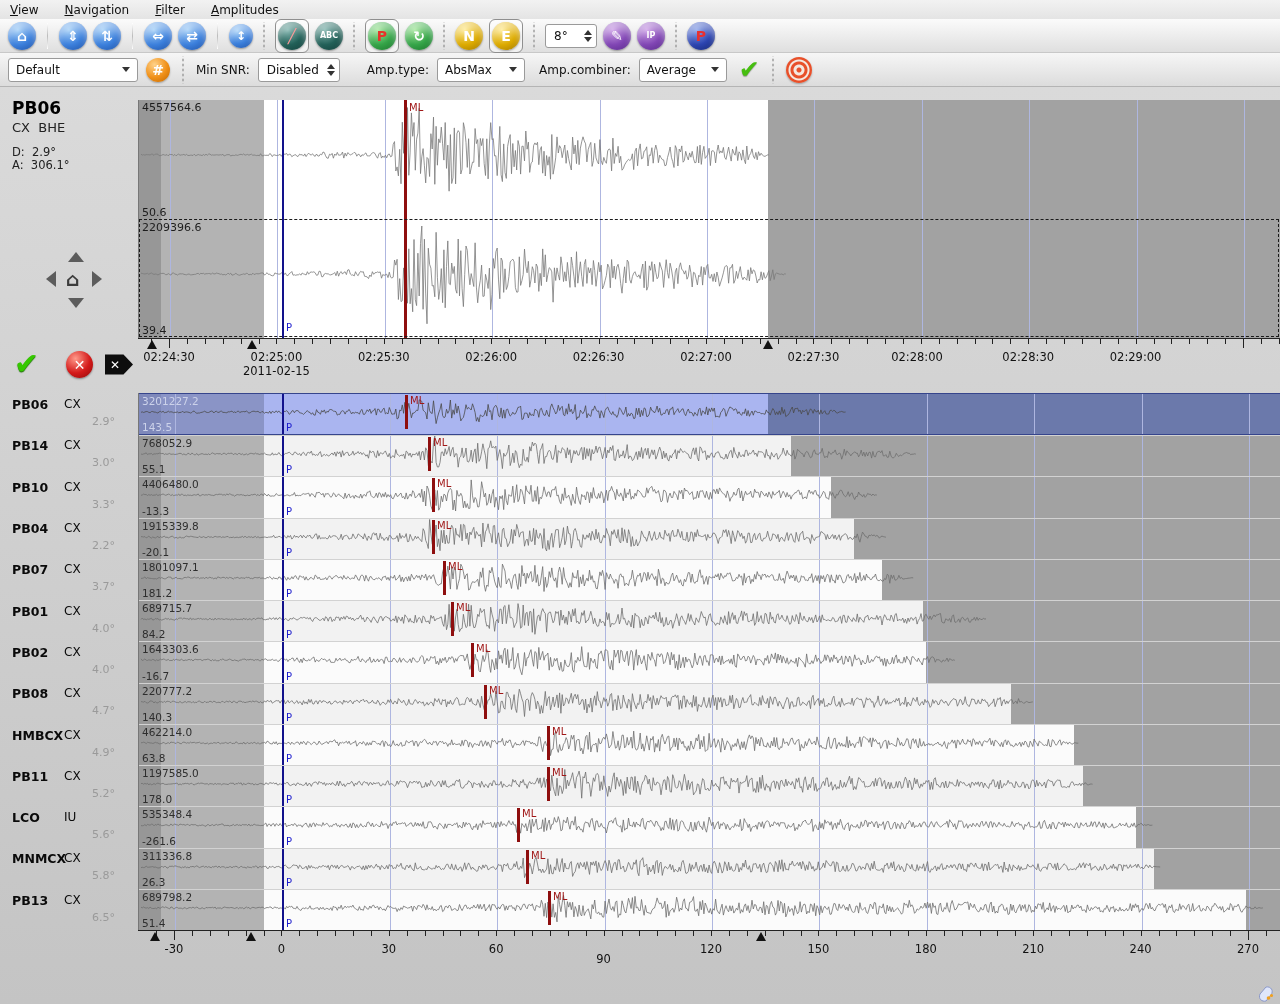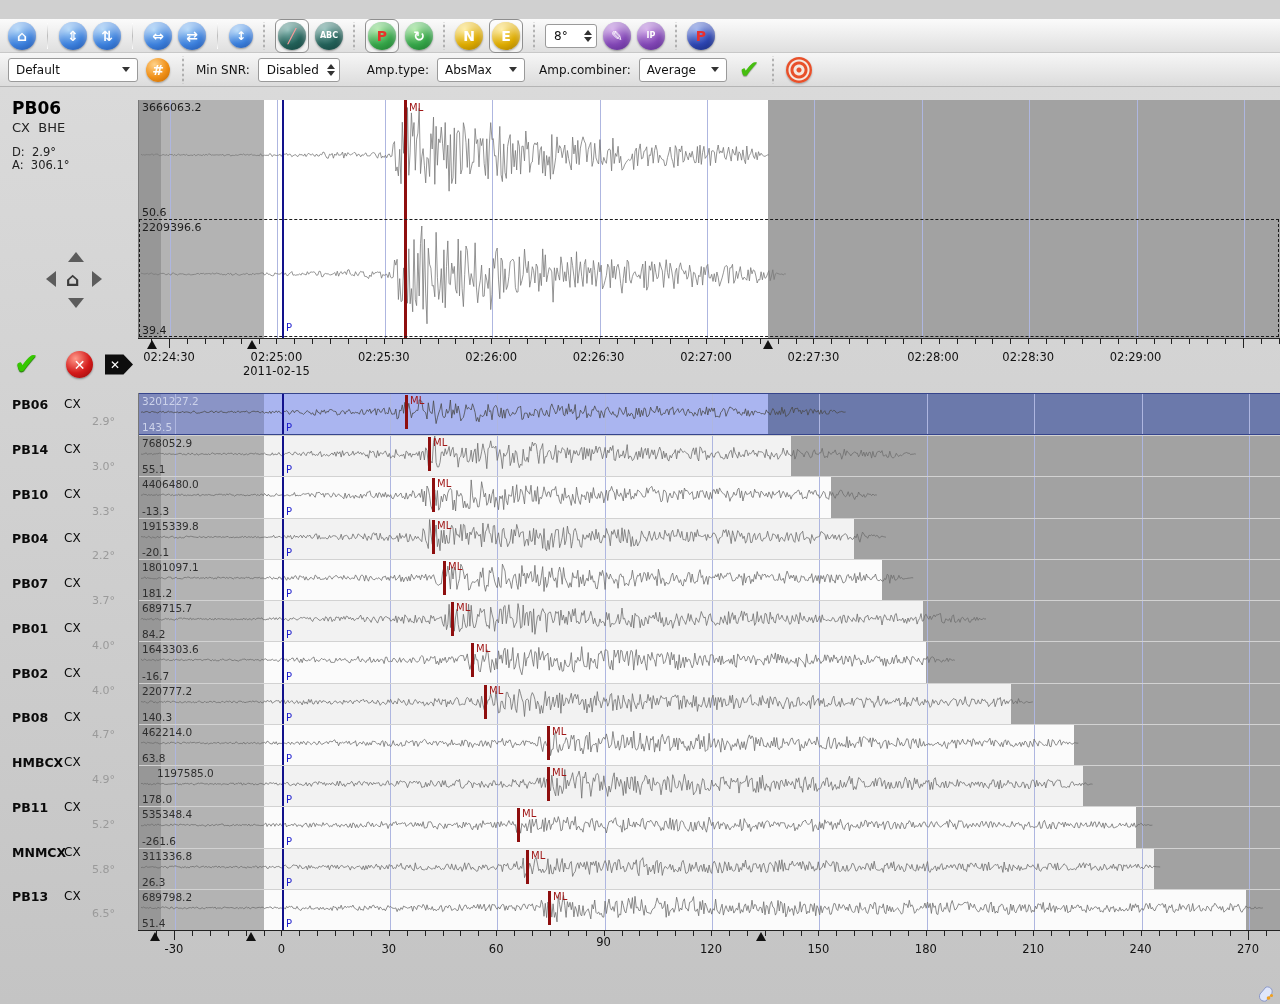--- a/index.html
+++ b/index.html
@@ -101,20 +101,26 @@
   .st-code { position:absolute; left:12px; top:4px; font-size:12.5px; font-weight:bold; color:#0a0a0a; }
   .st-net { position:absolute; left:64px; top:4px; font-size:12px; color:#0a0a0a; }
   .st-dist { position:absolute; left:92px; top:22px; font-size:11px; color:#9a9a9a; }
 
   #corner-icon { position:absolute; right:6px; bottom:2px; }
 </style>
 </head>
 <body>
 <div id="app">
 
+  <div id="menubar">
+      <span class="menu-item"><u>V</u>iew</span>
+      <span class="menu-item"><u>N</u>avigation</span>
+      <span class="menu-item"><u>F</u>ilter</span>
+      <span class="menu-item"><u>A</u>mplitudes</span>
+    </div>
 
   <div id="toolbar1">
       <span class="icon-btn sphere-blue">⌂</span>
       <div class="tsep"></div>
       <span class="icon-btn sphere-blue">⇕</span>
       <span class="icon-btn sphere-blue">⇅</span>
       <div class="tsep"></div>
       <span class="icon-btn sphere-blue">⇔</span>
       <span class="icon-btn sphere-blue">⇄</span>
       <div class="tsep"></div>
@@ -218,21 +224,21 @@
         <div class="gridline" style="left: 1105px;"></div>
         <svg width="1142" height="238">
           <polyline points="2.0,54.2 3.3,55.1 4.6,54.7 5.9,55.2 7.2,54.6 8.5,54.7 9.8,54.7 11.1,55.0 12.4,54.2 13.7,54.3 15.0,55.4 16.3,54.1 17.6,54.1 18.9,54.2 20.2,55.7 21.5,55.6 22.8,55.2 24.1,54.5 25.4,55.0 26.7,55.2 28.0,54.6 29.3,55.9 30.6,54.2 31.9,54.6 33.2,54.5 34.5,55.6 35.8,54.5 37.1,55.8 38.4,54.7 39.7,54.1 41.0,55.3 42.3,54.9 43.6,54.8 44.9,54.4 46.2,55.3 47.5,54.4 48.8,55.4 50.1,55.5 51.4,55.2 52.7,55.2 54.0,55.5 55.3,54.2 56.6,55.7 57.9,55.2 59.2,54.5 60.5,55.0 61.8,55.1 63.1,55.6 64.4,54.5 65.7,55.4 67.0,54.2 68.3,55.3 69.6,54.1 70.9,54.0 72.2,55.2 73.5,54.9 74.8,55.1 76.1,55.0 77.4,54.8 78.7,54.9 80.0,55.1 81.3,54.7 82.6,55.0 83.9,54.3 85.2,56.0 86.5,55.4 87.8,54.7 89.1,54.7 90.4,54.5 91.7,56.1 93.0,55.3 94.3,55.4 95.6,55.5 96.9,54.8 98.2,55.4 99.5,55.0 100.8,54.5 102.1,54.3 103.4,54.8 104.7,53.9 106.0,55.2 107.3,54.8 108.6,54.4 109.9,55.2 111.2,54.6 112.5,54.2 113.8,55.3 115.1,55.0 116.4,55.3 117.7,55.6 119.0,55.2 120.3,55.8 121.6,53.7 122.9,55.8 124.2,55.8 125.5,55.2 126.8,55.4 128.1,55.2 129.4,55.6 130.7,53.6 132.0,54.3 133.3,56.6 134.6,54.8 135.9,55.0 137.2,55.5 138.5,55.4 139.8,55.1 141.1,54.3 142.4,56.3 143.7,53.9 145.0,54.2 146.3,54.2 147.6,53.5 148.9,55.4 150.2,54.1 151.5,54.4 152.8,56.7 154.1,55.7 155.4,55.0 156.7,54.7 158.0,56.4 159.3,56.2 160.6,54.1 161.9,54.9 163.2,54.6 164.5,56.1 165.8,53.9 167.1,56.6 168.4,54.5 169.7,53.1 171.0,54.7 172.3,54.9 173.6,53.8 174.9,55.7 176.2,56.3 177.5,54.0 178.8,55.9 180.1,56.1 181.4,54.1 182.7,54.8 184.0,52.0 185.3,52.5 186.6,55.8 187.9,58.0 189.2,58.3 190.5,54.2 191.8,55.1 193.1,53.4 194.4,58.2 195.7,54.0 197.0,55.4 198.3,52.4 199.6,55.2 200.9,55.1 202.2,54.7 203.5,52.0 204.8,58.1 206.1,53.1 207.4,56.1 208.7,52.7 210.0,53.6 211.3,55.1 212.6,54.3 213.9,53.6 215.2,52.3 216.5,53.0 217.8,56.2 219.1,54.2 220.4,54.6 221.7,56.9 223.0,54.7 224.3,55.5 225.6,53.8 226.9,52.9 228.2,55.9 229.5,55.9 230.8,56.0 232.1,54.2 233.4,52.8 234.7,52.6 236.0,53.5 237.3,56.3 238.6,58.2 239.9,53.9 241.2,52.6 242.5,58.1 243.8,56.0 245.1,57.5 246.4,55.2 247.7,57.8 249.0,54.5 250.3,54.0 251.6,56.8 252.9,56.1 254.2,44.4 255.5,41.6 256.8,71.0 258.1,66.9 259.4,75.9 260.7,49.3 262.0,83.8 263.3,22.2 264.6,53.3 265.9,26.8 267.2,74.4 268.5,7.6 269.8,75.3 271.1,52.9 272.4,12.9 273.7,36.3 275.0,22.5 276.3,70.2 277.6,39.2 278.9,33.1 280.2,8.2 281.5,73.6 282.8,56.8 284.1,48.6 285.4,65.8 286.7,82.9 288.0,57.5 289.3,58.9 290.6,76.5 291.9,33.7 293.2,49.0 294.5,17.1 295.8,84.3 297.1,26.3 298.4,65.2 299.7,38.9 301.0,42.7 302.3,27.1 303.6,43.8 304.9,60.1 306.2,22.5 307.5,68.4 308.8,45.1 310.1,91.2 311.4,34.6 312.7,83.5 314.0,77.9 315.3,27.9 316.6,83.9 317.9,33.7 319.2,30.6 320.5,32.6 321.8,74.0 323.1,69.2 324.4,22.7 325.7,28.9 327.0,42.6 328.3,67.4 329.6,38.7 330.9,74.0 332.2,68.1 333.5,62.1 334.8,62.3 336.1,28.5 337.4,43.6 338.7,39.6 340.0,66.9 341.3,38.4 342.6,45.6 343.9,38.5 345.2,63.7 346.5,75.5 347.8,38.8 349.1,78.9 350.4,44.0 351.7,22.6 353.0,39.7 354.3,38.6 355.6,56.0 356.9,55.7 358.2,75.6 359.5,54.0 360.8,26.4 362.1,74.7 363.4,81.6 364.7,43.9 366.0,72.5 367.3,78.4 368.6,46.6 369.9,39.3 371.2,34.6 372.5,73.8 373.8,43.5 375.1,66.8 376.4,50.5 377.7,70.0 379.0,40.5 380.3,46.1 381.6,74.1 382.9,46.3 384.2,46.2 385.5,60.9 386.8,31.0 388.1,49.2 389.4,42.1 390.7,72.4 392.0,63.2 393.3,62.0 394.6,45.6 395.9,42.9 397.2,44.9 398.5,42.3 399.8,64.7 401.1,49.9 402.4,46.6 403.7,73.2 405.0,51.2 406.3,76.0 407.6,55.5 408.9,65.2 410.2,56.7 411.5,79.2 412.8,34.5 414.1,74.2 415.4,67.0 416.7,57.8 418.0,36.9 419.3,53.0 420.6,45.7 421.9,48.3 423.2,57.7 424.5,50.8 425.8,45.0 427.1,63.3 428.4,50.5 429.7,58.7 431.0,64.8 432.3,70.0 433.6,37.1 434.9,53.9 436.2,45.0 437.5,63.6 438.8,40.4 440.1,64.7 441.4,48.1 442.7,41.8 444.0,36.8 445.3,41.0 446.6,43.8 447.9,61.9 449.2,49.7 450.5,45.5 451.8,42.4 453.1,66.4 454.4,60.7 455.7,43.3 457.0,57.9 458.3,61.5 459.6,64.0 460.9,39.6 462.2,60.8 463.5,64.6 464.8,57.4 466.1,61.2 467.4,63.3 468.7,50.9 470.0,48.9 471.3,49.8 472.6,70.9 473.9,38.1 475.2,63.5 476.5,53.5 477.8,56.4 479.1,46.3 480.4,62.9 481.7,56.3 483.0,70.2 484.3,68.6 485.6,64.9 486.9,62.7 488.2,60.8 489.5,59.3 490.8,60.5 492.1,59.4 493.4,53.8 494.7,69.6 496.0,51.2 497.3,48.1 498.6,65.8 499.9,50.0 501.2,43.9 502.5,58.9 503.8,58.1 505.1,51.1 506.4,50.3 507.7,46.8 509.0,66.0 510.3,54.9 511.6,55.4 512.9,47.7 514.2,63.2 515.5,50.7 516.8,45.1 518.1,50.4 519.4,62.7 520.7,55.1 522.0,57.7 523.3,59.6 524.6,59.9 525.9,65.8 527.2,65.2 528.5,57.6 529.8,53.0 531.1,47.0 532.4,57.3 533.7,61.6 535.0,67.5 536.3,45.6 537.6,48.8 538.9,66.0 540.2,49.1 541.5,51.9 542.8,45.9 544.1,62.2 545.4,60.4 546.7,51.3 548.0,56.4 549.3,59.9 550.6,52.9 551.9,57.2 553.2,51.3 554.5,58.4 555.8,62.8 557.1,62.4 558.4,46.5 559.7,63.0 561.0,45.1 562.3,64.4 563.6,52.4 564.9,46.3 566.2,58.4 567.5,56.6 568.8,54.5 570.1,48.2 571.4,65.6 572.7,51.0 574.0,50.7 575.3,51.8 576.6,62.9 577.9,51.6 579.2,45.0 580.5,53.3 581.8,50.9 583.1,52.9 584.4,47.4 585.7,57.3 587.0,59.4 588.3,53.2 589.6,47.1 590.9,54.7 592.2,61.1 593.5,49.1 594.8,53.0 596.1,55.2 597.4,46.6 598.7,60.6 600.0,51.8 601.3,53.7 602.6,60.2 603.9,49.9 605.2,59.4 606.5,63.7 607.8,46.0 609.1,59.8 610.4,55.4 611.7,53.4 613.0,48.8 614.3,56.0 615.6,58.5 616.9,52.4 618.2,59.8 619.5,51.7 620.8,55.6 622.1,53.2 623.4,55.1 624.7,56.0 626.0,56.4 627.3,55.6 628.6,54.9 629.9,54.9" fill="none" stroke="#7a7a7a" stroke-width="0.8"></polyline>
           <polyline points="2.0,173.1 3.3,173.5 4.6,173.8 5.9,174.0 7.2,173.7 8.5,173.3 9.8,174.3 11.1,173.5 12.4,173.0 13.7,173.8 15.0,174.4 16.3,174.0 17.6,174.3 18.9,174.9 20.2,174.3 21.5,173.3 22.8,173.5 24.1,173.3 25.4,173.7 26.7,174.7 28.0,174.6 29.3,173.6 30.6,174.4 31.9,175.1 33.2,173.2 34.5,172.8 35.8,174.2 37.1,174.2 38.4,175.1 39.7,174.2 41.0,173.8 42.3,173.9 43.6,173.8 44.9,174.3 46.2,174.6 47.5,174.8 48.8,174.2 50.1,174.0 51.4,174.8 52.7,174.8 54.0,174.6 55.3,174.4 56.6,174.3 57.9,173.6 59.2,173.4 60.5,174.4 61.8,173.3 63.1,173.7 64.4,173.3 65.7,174.2 67.0,173.7 68.3,173.7 69.6,173.5 70.9,173.6 72.2,174.3 73.5,172.9 74.8,173.9 76.1,173.9 77.4,173.1 78.7,173.4 80.0,173.7 81.3,174.3 82.6,174.0 83.9,174.9 85.2,174.4 86.5,174.9 87.8,174.4 89.1,173.1 90.4,174.3 91.7,173.2 93.0,175.2 94.3,174.8 95.6,174.3 96.9,173.3 98.2,174.4 99.5,175.0 100.8,175.2 102.1,174.6 103.4,174.3 104.7,173.9 106.0,174.4 107.3,173.4 108.6,173.6 109.9,174.9 111.2,174.3 112.5,174.8 113.8,173.2 115.1,174.5 116.4,174.0 117.7,173.6 119.0,173.9 120.3,173.7 121.6,173.2 122.9,172.9 124.2,173.0 125.5,175.2 126.8,173.9 128.1,172.7 129.4,174.4 130.7,174.3 132.0,175.3 133.3,175.8 134.6,175.6 135.9,172.9 137.2,173.6 138.5,173.7 139.8,174.2 141.1,174.0 142.4,173.3 143.7,171.5 145.0,174.7 146.3,172.9 147.6,175.3 148.9,175.7 150.2,173.7 151.5,172.9 152.8,171.5 154.1,175.2 155.4,174.8 156.7,175.3 158.0,174.8 159.3,174.9 160.6,173.8 161.9,175.2 163.2,173.0 164.5,173.9 165.8,174.3 167.1,175.0 168.4,171.7 169.7,174.2 171.0,172.4 172.3,172.0 173.6,172.2 174.9,171.8 176.2,172.8 177.5,175.3 178.8,175.0 180.1,171.2 181.4,171.5 182.7,176.7 184.0,176.7 185.3,174.0 186.6,173.4 187.9,173.9 189.2,173.8 190.5,174.7 191.8,174.9 193.1,174.3 194.4,173.8 195.7,172.5 197.0,175.7 198.3,171.2 199.6,176.2 200.9,172.8 202.2,171.6 203.5,174.1 204.8,172.4 206.1,171.8 207.4,174.6 208.7,170.0 210.0,169.7 211.3,174.0 212.6,175.1 213.9,174.8 215.2,176.0 216.5,171.7 217.8,174.5 219.1,175.7 220.4,173.0 221.7,171.3 223.0,172.2 224.3,171.7 225.6,176.3 226.9,176.5 228.2,176.9 229.5,178.6 230.8,175.0 232.1,176.6 233.4,171.7 234.7,174.3 236.0,172.7 237.3,172.6 238.6,171.9 239.9,172.5 241.2,171.9 242.5,178.2 243.8,174.5 245.1,175.4 246.4,174.8 247.7,174.2 249.0,177.6 250.3,172.2 251.6,177.2 252.9,178.0 254.2,177.2 255.5,160.0 256.8,165.1 258.1,159.3 259.4,199.5 260.7,178.6 262.0,201.6 263.3,200.7 264.6,167.9 265.9,185.3 267.2,181.5 268.5,203.2 269.8,148.8 271.1,203.8 272.4,188.6 273.7,211.8 275.0,139.5 276.3,199.8 277.6,205.6 278.9,153.2 280.2,196.0 281.5,143.6 282.8,126.0 284.1,209.3 285.4,139.2 286.7,193.1 288.0,223.8 289.3,148.2 290.6,164.3 291.9,168.2 293.2,186.0 294.5,185.5 295.8,196.8 297.1,132.3 298.4,177.3 299.7,199.4 301.0,188.6 302.3,168.6 303.6,202.7 304.9,149.8 306.2,207.8 307.5,166.7 308.8,140.9 310.1,183.6 311.4,184.7 312.7,163.0 314.0,173.6 315.3,166.4 316.6,189.4 317.9,193.2 319.2,139.0 320.5,195.9 321.8,150.7 323.1,188.6 324.4,206.6 325.7,174.7 327.0,146.0 328.3,150.3 329.6,172.0 330.9,184.8 332.2,173.6 333.5,180.1 334.8,186.5 336.1,142.8 337.4,187.1 338.7,202.8 340.0,188.0 341.3,180.2 342.6,165.1 343.9,196.4 345.2,196.1 346.5,174.3 347.8,180.2 349.1,188.5 350.4,168.1 351.7,209.6 353.0,194.5 354.3,158.5 355.6,168.3 356.9,151.8 358.2,148.0 359.5,179.9 360.8,198.8 362.1,158.0 363.4,160.8 364.7,192.4 366.0,168.8 367.3,189.5 368.6,186.1 369.9,176.5 371.2,162.0 372.5,160.4 373.8,159.1 375.1,161.8 376.4,187.6 377.7,192.2 379.0,191.9 380.3,156.8 381.6,185.4 382.9,180.7 384.2,174.5 385.5,149.1 386.8,166.3 388.1,172.8 389.4,161.3 390.7,187.2 392.0,179.7 393.3,166.7 394.6,170.6 395.9,183.0 397.2,164.0 398.5,166.9 399.8,191.4 401.1,173.3 402.4,185.6 403.7,148.9 405.0,177.0 406.3,154.8 407.6,181.8 408.9,174.3 410.2,167.7 411.5,168.8 412.8,171.9 414.1,202.2 415.4,167.8 416.7,180.5 418.0,167.9 419.3,174.6 420.6,180.1 421.9,156.8 423.2,165.8 424.5,181.6 425.8,171.8 427.1,181.1 428.4,162.4 429.7,175.2 431.0,187.4 432.3,157.0 433.6,165.5 434.9,176.2 436.2,187.2 437.5,151.7 438.8,183.2 440.1,172.0 441.4,161.8 442.7,176.4 444.0,186.5 445.3,164.4 446.6,159.4 447.9,183.4 449.2,167.5 450.5,172.9 451.8,168.2 453.1,184.7 454.4,160.5 455.7,170.3 457.0,186.3 458.3,175.1 459.6,162.4 460.9,171.9 462.2,165.2 463.5,188.9 464.8,185.5 466.1,180.5 467.4,175.3 468.7,164.1 470.0,167.2 471.3,187.8 472.6,159.5 473.9,177.8 475.2,166.1 476.5,179.2 477.8,167.0 479.1,164.3 480.4,171.1 481.7,183.7 483.0,193.2 484.3,178.5 485.6,166.8 486.9,183.0 488.2,160.1 489.5,162.1 490.8,179.8 492.1,183.2 493.4,176.6 494.7,173.2 496.0,171.7 497.3,175.5 498.6,177.1 499.9,174.8 501.2,178.6 502.5,169.9 503.8,164.0 505.1,187.8 506.4,161.2 507.7,190.2 509.0,186.7 510.3,165.8 511.6,170.3 512.9,161.7 514.2,181.6 515.5,164.1 516.8,172.4 518.1,178.8 519.4,176.8 520.7,162.4 522.0,167.0 523.3,170.9 524.6,187.4 525.9,172.2 527.2,159.7 528.5,172.5 529.8,178.3 531.1,163.2 532.4,168.9 533.7,177.1 535.0,188.7 536.3,171.9 537.6,168.2 538.9,183.7 540.2,167.1 541.5,162.8 542.8,169.5 544.1,170.5 545.4,174.1 546.7,170.7 548.0,179.2 549.3,176.3 550.6,165.2 551.9,172.8 553.2,187.0 554.5,172.3 555.8,173.1 557.1,178.8 558.4,184.9 559.7,175.3 561.0,176.7 562.3,166.5 563.6,185.1 564.9,167.3 566.2,174.8 567.5,166.3 568.8,164.4 570.1,177.7 571.4,178.1 572.7,174.3 574.0,181.4 575.3,173.7 576.6,181.9 577.9,172.0 579.2,177.2 580.5,186.2 581.8,182.0 583.1,177.9 584.4,172.8 585.7,167.1 587.0,165.5 588.3,166.3 589.6,183.2 590.9,167.8 592.2,167.8 593.5,164.3 594.8,183.3 596.1,180.0 597.4,171.3 598.7,178.5 600.0,172.3 601.3,166.6 602.6,176.4 603.9,179.7 605.2,177.1 606.5,178.6 607.8,180.2 609.1,169.8 610.4,180.9 611.7,167.6 613.0,173.8 614.3,169.9 615.6,170.8 616.9,176.0 618.2,183.0 619.5,179.5 620.8,180.0 622.1,171.8 623.4,179.8 624.7,172.6 626.0,178.3 627.3,177.4 628.6,173.7 629.9,170.6 631.2,180.7 632.5,176.0 633.8,169.8 635.1,179.5 636.4,173.9 637.7,173.0 639.0,173.6 640.3,174.1 641.6,174.3 642.9,173.9 644.2,174.9 645.5,173.9 646.8,174.0" fill="none" stroke="#7a7a7a" stroke-width="0.8"></polyline>
         </svg>
         <div class="p-line" style="left: 143px; top: 0px; bottom: 0px;"></div>
         <div class="ml-line" style="left: 265px; top: 0px; bottom: 0px;"></div>
         <div class="pick-label" style="left: 270px; top: 2px; color: rgb(160, 24, 24);">ML</div>
         <div class="pick-label" style="left: 147px; top: 222px; color: rgb(26, 26, 204);">P</div>
         <div id="dash-box"></div>
-        <div class="val-label" style="top: 1px;">3666063.2</div>
+        <div class="val-label" style="top: 1px;">4557564.6</div>
         <div class="val-label" style="top: 106px;">50.6</div>
         <div class="val-label" style="top: 121px;">2209396.6</div>
         <div class="val-label" style="top: 224px;">39.4</div>
       </div>
 
     <div class="axis" id="top-axis" style="top:251px; height:44px;">
         <div class="axis-line"></div>
         <div class="tick" style="left: 13.1px; height: 5px;"></div>
         <div class="tick" style="left: 31px; height: 9px;"></div>
         <div class="tick" style="left: 48.9px; height: 5px;"></div>
@@ -298,21 +304,21 @@
         <div class="tick" style="left: 1122.9px; height: 5px;"></div>
         <div class="tick" style="left: 1140.8px; height: 5px;"></div>
         <div class="axis-label" style="left: 31px; top: 12px;">02:24:30</div>
         <div class="axis-label" style="left: 138.4px; top: 12px;">02:25:00</div>
         <div class="axis-label" style="left: 138.4px; top: 26px;">2011-02-15</div>
         <div class="axis-label" style="left: 245.8px; top: 12px;">02:25:30</div>
         <div class="axis-label" style="left: 353.2px; top: 12px;">02:26:00</div>
         <div class="axis-label" style="left: 460.6px; top: 12px;">02:26:30</div>
         <div class="axis-label" style="left: 568px; top: 12px;">02:27:00</div>
         <div class="axis-label" style="left: 675.4px; top: 12px;">02:27:30</div>
-        <div class="axis-label" style="left: 795px; top: 12px;">02:28:00</div>
+        <div class="axis-label" style="left: 779px; top: 12px;">02:28:00</div>
         <div class="axis-label" style="left: 890.2px; top: 12px;">02:28:30</div>
         <div class="axis-label" style="left: 997.6px; top: 12px;">02:29:00</div>
         <div class="tri-up" style="left: 14px; top: 2px;"></div>
         <div class="tri-up" style="left: 114px; top: 2px;"></div>
         <div class="tri-up" style="left: 630px; top: 2px;"></div>
       </div>
 
     <div id="station-col">
         <div class="st-row">
           <div class="st-code">PB06</div>
@@ -358,20 +364,25 @@
           <div class="st-code">HMBCX</div>
           <div class="st-net">CX</div>
           <div class="st-dist">4.9°</div>
         </div>
         <div class="st-row">
           <div class="st-code">PB11</div>
           <div class="st-net">CX</div>
           <div class="st-dist">5.2°</div>
         </div>
         <div class="st-row">
+          <div class="st-code">LCO</div>
+          <div class="st-net">IU</div>
+          <div class="st-dist">5.6°</div>
+        </div>
+        <div class="st-row">
           <div class="st-code">MNMCX</div>
           <div class="st-net">CX</div>
           <div class="st-dist">5.8°</div>
         </div>
         <div class="st-row">
           <div class="st-code">PB13</div>
           <div class="st-net">CX</div>
           <div class="st-dist">6.5°</div>
         </div>
       </div>
@@ -616,21 +627,21 @@
           <div class="gridline" style="left: 895.2px;"></div>
           <div class="gridline" style="left: 1002.6px;"></div>
           <div class="gridline" style="left: 1110px;"></div>
           <svg width="1142" height="42">
             <polyline points="2.0,17.5 3.3,17.4 4.6,18.2 5.9,17.4 7.2,18.1 8.5,17.3 9.8,19.0 11.1,17.6 12.4,18.9 13.7,18.4 15.0,17.5 16.3,18.5 17.6,17.5 18.9,17.1 20.2,17.6 21.5,18.1 22.8,17.6 24.1,17.3 25.4,18.2 26.7,18.4 28.0,18.4 29.3,18.1 30.6,18.1 31.9,18.0 33.2,17.9 34.5,17.6 35.8,17.7 37.1,17.2 38.4,17.3 39.7,19.0 41.0,17.8 42.3,18.8 43.6,17.7 44.9,17.9 46.2,17.3 47.5,17.6 48.8,17.4 50.1,18.3 51.4,17.6 52.7,17.2 54.0,18.5 55.3,18.8 56.6,18.1 57.9,17.8 59.2,17.0 60.5,17.7 61.8,17.1 63.1,17.2 64.4,17.5 65.7,18.0 67.0,17.9 68.3,17.7 69.6,18.7 70.9,17.6 72.2,17.8 73.5,17.9 74.8,18.5 76.1,17.3 77.4,18.4 78.7,17.7 80.0,18.0 81.3,17.8 82.6,18.8 83.9,17.9 85.2,17.8 86.5,18.1 87.8,18.2 89.1,18.6 90.4,17.6 91.7,17.1 93.0,17.4 94.3,17.0 95.6,18.9 96.9,17.5 98.2,17.9 99.5,16.9 100.8,17.6 102.1,16.8 103.4,19.2 104.7,17.3 106.0,18.5 107.3,18.3 108.6,17.4 109.9,17.2 111.2,17.8 112.5,17.9 113.8,17.6 115.1,19.1 116.4,17.8 117.7,18.6 119.0,18.6 120.3,17.7 121.6,17.4 122.9,17.7 124.2,18.2 125.5,18.8 126.8,16.8 128.1,17.6 129.4,18.4 130.7,16.6 132.0,17.0 133.3,17.4 134.6,16.8 135.9,18.0 137.2,16.9 138.5,19.0 139.8,18.6 141.1,17.5 142.4,18.8 143.7,16.8 145.0,17.0 146.3,17.8 147.6,16.5 148.9,16.6 150.2,18.9 151.5,19.6 152.8,18.9 154.1,18.2 155.4,17.9 156.7,19.8 158.0,17.2 159.3,17.0 160.6,18.6 161.9,18.1 163.2,19.2 164.5,19.3 165.8,18.6 167.1,16.5 168.4,20.0 169.7,17.6 171.0,17.6 172.3,20.4 173.6,17.5 174.9,16.6 176.2,16.0 177.5,16.4 178.8,18.5 180.1,15.4 181.4,16.9 182.7,16.5 184.0,18.4 185.3,16.5 186.6,19.6 187.9,17.3 189.2,18.6 190.5,17.1 191.8,18.9 193.1,16.7 194.4,17.4 195.7,19.0 197.0,19.4 198.3,15.3 199.6,19.9 200.9,15.0 202.2,17.5 203.5,19.8 204.8,17.8 206.1,20.6 207.4,18.8 208.7,17.1 210.0,17.9 211.3,17.3 212.6,15.3 213.9,17.1 215.2,20.2 216.5,17.0 217.8,18.6 219.1,16.0 220.4,15.3 221.7,17.8 223.0,19.3 224.3,16.3 225.6,15.6 226.9,17.2 228.2,16.4 229.5,19.5 230.8,16.7 232.1,16.8 233.4,19.0 234.7,16.5 236.0,18.0 237.3,17.1 238.6,17.1 239.9,16.6 241.2,19.7 242.5,19.8 243.8,17.5 245.1,18.7 246.4,19.1 247.7,15.6 249.0,14.7 250.3,18.9 251.6,17.9 252.9,17.7 254.2,18.9 255.5,20.2 256.8,19.2 258.1,15.0 259.4,18.3 260.7,15.3 262.0,14.8 263.3,16.1 264.6,15.5 265.9,15.8 267.2,17.6 268.5,21.7 269.8,18.2 271.1,15.3 272.4,16.8 273.7,17.0 275.0,15.0 276.3,16.3 277.6,15.3 278.9,17.8 280.2,15.3 281.5,17.0 282.8,21.6 284.1,20.8 285.4,21.0 286.7,16.3 288.0,20.8 289.3,17.3 290.6,19.6 291.9,14.3 293.2,16.1 294.5,19.1 295.8,20.1 297.1,19.5 298.4,16.7 299.7,15.0 301.0,17.7 302.3,21.0 303.6,14.6 304.9,19.1 306.2,14.6 307.5,20.4 308.8,20.6 310.1,21.4 311.4,19.6 312.7,19.9 314.0,17.6 315.3,19.5 316.6,15.1 317.9,14.1 319.2,15.7 320.5,13.3 321.8,21.2 323.1,22.2 324.4,22.0 325.7,19.5 327.0,18.4 328.3,18.0 329.6,14.7 330.9,16.1 332.2,17.0 333.5,21.9 334.8,16.7 336.1,17.4 337.4,18.4 338.7,18.7 340.0,17.2 341.3,21.4 342.6,15.3 343.9,18.5 345.2,21.2 346.5,18.2 347.8,19.3 349.1,21.7 350.4,17.7 351.7,17.0 353.0,20.0 354.3,14.7 355.6,14.9 356.9,19.0 358.2,18.1 359.5,18.9 360.8,18.6 362.1,15.4 363.4,21.5 364.7,17.8 366.0,19.6 367.3,20.5 368.6,20.6 369.9,18.7 371.2,19.5 372.5,20.4 373.8,13.4 375.1,16.2 376.4,14.3 377.7,18.1 379.0,18.6 380.3,21.1 381.6,15.1 382.9,16.9 384.2,13.5 385.5,18.8 386.8,18.0 388.1,22.4 389.4,17.7 390.7,15.5 392.0,17.8 393.3,16.8 394.6,17.7 395.9,17.9 397.2,15.2 398.5,11.9 399.8,17.4 401.1,11.9 402.4,21.6 403.7,18.2 405.0,11.6 406.3,21.4 407.6,13.1 408.9,17.0 410.2,20.0 411.5,24.7 412.8,9.2 414.1,20.6 415.4,25.6 416.7,29.9 418.0,12.2 419.3,29.6 420.6,19.7 421.9,20.6 423.2,27.6 424.5,23.0 425.8,3.5 427.1,22.7 428.4,14.2 429.7,19.9 431.0,15.4 432.3,11.7 433.6,6.7 434.9,15.5 436.2,22.2 437.5,11.4 438.8,9.2 440.1,5.1 441.4,12.2 442.7,32.2 444.0,10.7 445.3,12.0 446.6,6.0 447.9,17.4 449.2,16.0 450.5,18.5 451.8,30.4 453.1,21.1 454.4,11.8 455.7,15.4 457.0,8.7 458.3,7.4 459.6,9.6 460.9,24.7 462.2,15.7 463.5,23.6 464.8,9.8 466.1,19.3 467.4,23.1 468.7,30.4 470.0,20.0 471.3,26.1 472.6,20.3 473.9,11.3 475.2,6.8 476.5,23.2 477.8,11.1 479.1,15.4 480.4,20.4 481.7,13.4 483.0,18.0 484.3,29.5 485.6,15.4 486.9,27.5 488.2,11.1 489.5,20.7 490.8,23.1 492.1,11.0 493.4,11.5 494.7,24.6 496.0,10.4 497.3,26.6 498.6,15.0 499.9,21.2 501.2,28.6 502.5,19.7 503.8,15.7 505.1,14.6 506.4,9.1 507.7,11.0 509.0,18.1 510.3,13.0 511.6,22.4 512.9,24.8 514.2,11.7 515.5,18.7 516.8,19.0 518.1,16.0 519.4,16.7 520.7,18.4 522.0,28.8 523.3,20.5 524.6,14.2 525.9,13.8 527.2,23.8 528.5,10.5 529.8,13.8 531.1,25.6 532.4,26.1 533.7,8.7 535.0,12.7 536.3,20.8 537.6,22.2 538.9,21.1 540.2,14.7 541.5,16.7 542.8,24.5 544.1,16.1 545.4,8.3 546.7,14.8 548.0,24.1 549.3,14.3 550.6,23.3 551.9,17.4 553.2,15.6 554.5,28.9 555.8,26.5 557.1,25.3 558.4,17.9 559.7,18.7 561.0,28.1 562.3,19.6 563.6,12.6 564.9,14.2 566.2,23.4 567.5,23.7 568.8,22.1 570.1,24.8 571.4,23.2 572.7,14.0 574.0,20.0 575.3,19.8 576.6,17.4 577.9,20.3 579.2,20.6 580.5,24.7 581.8,11.6 583.1,12.0 584.4,10.8 585.7,18.3 587.0,15.0 588.3,19.3 589.6,19.9 590.9,22.8 592.2,12.3 593.5,16.1 594.8,14.1 596.1,16.1 597.4,15.7 598.7,12.2 600.0,27.1 601.3,15.9 602.6,17.5 603.9,16.4 605.2,15.8 606.5,15.1 607.8,9.6 609.1,20.8 610.4,14.6 611.7,12.9 613.0,12.0 614.3,25.4 615.6,22.6 616.9,26.6 618.2,15.5 619.5,26.2 620.8,11.3 622.1,22.5 623.4,9.2 624.7,20.2 626.0,24.3 627.3,17.8 628.6,21.3 629.9,20.4 631.2,25.4 632.5,17.3 633.8,15.6 635.1,14.9 636.4,22.4 637.7,15.4 639.0,16.9 640.3,23.6 641.6,14.9 642.9,14.3 644.2,18.5 645.5,20.5 646.8,13.2 648.1,19.8 649.4,15.4 650.7,17.4 652.0,19.1 653.3,15.5 654.6,18.8 655.9,23.0 657.2,12.6 658.5,16.2 659.8,11.8 661.1,21.7 662.4,20.6 663.7,26.3 665.0,14.2 666.3,10.8 667.6,18.7 668.9,23.9 670.2,18.3 671.5,21.7 672.8,13.1 674.1,11.1 675.4,24.5 676.7,17.5 678.0,25.4 679.3,22.7 680.6,23.2 681.9,21.4 683.2,17.4 684.5,15.3 685.8,19.6 687.1,12.1 688.4,11.9 689.7,20.8 691.0,19.3 692.3,15.8 693.6,24.2 694.9,20.6 696.2,18.4 697.5,23.3 698.8,20.6 700.1,22.6 701.4,14.1 702.7,20.5 704.0,21.4 705.3,16.3 706.6,21.1 707.9,17.2 709.2,14.1 710.5,10.2 711.8,17.8 713.1,12.3 714.4,23.8 715.7,20.5 717.0,23.4 718.3,17.4 719.6,11.6 720.9,12.6 722.2,14.6 723.5,16.3 724.8,15.3 726.1,21.2 727.4,20.4 728.7,20.8 730.0,20.2 731.3,20.1 732.6,17.3 733.9,15.2 735.2,20.4 736.5,12.4 737.8,19.9 739.1,13.5 740.4,11.8 741.7,12.4 743.0,20.3 744.3,16.6 745.6,14.3 746.9,22.9 748.2,19.4 749.5,16.0 750.8,22.8 752.1,16.5 753.4,21.5 754.7,22.0 756.0,21.4 757.3,15.6 758.6,21.5 759.9,15.5 761.2,15.9 762.5,22.3 763.8,21.4 765.1,15.3 766.4,11.1 767.7,14.1 769.0,21.8 770.3,14.1 771.6,16.9 772.9,23.8 774.2,20.9 775.5,11.9 776.8,17.9 778.1,13.3 779.4,19.2 780.7,22.2 782.0,17.9 783.3,20.5 784.6,16.9 785.9,17.9 787.2,14.6 788.5,16.3 789.8,14.3 791.1,23.7 792.4,16.2 793.7,23.4 795.0,13.1 796.3,11.7 797.6,18.8 798.9,18.6 800.2,20.8 801.5,21.3 802.8,16.7 804.1,16.5 805.4,21.8 806.7,15.1 808.0,21.7 809.3,20.9 810.6,15.6 811.9,17.5 813.2,16.4 814.5,18.9 815.8,19.8 817.1,20.1 818.4,13.6 819.7,20.4 821.0,15.7 822.3,15.9 823.6,17.5 824.9,16.4 826.2,18.9 827.5,19.7 828.8,19.3 830.1,17.6 831.4,21.6 832.7,16.3 834.0,16.8 835.3,19.4 836.6,16.3 837.9,18.5 839.2,15.8 840.5,20.4 841.8,16.4 843.1,16.5 844.4,21.7 845.7,17.0 847.0,19.6 848.3,20.7 849.6,22.5 850.9,17.6 852.2,18.2 853.5,13.9 854.8,13.9 856.1,20.8 857.4,20.6 858.7,15.6 860.0,23.0 861.3,14.2 862.6,22.1 863.9,20.5 865.2,17.4 866.5,19.4 867.8,18.0 869.1,14.3 870.4,17.3 871.7,16.8 873.0,17.1 874.3,20.7 875.6,22.0 876.9,15.5 878.2,17.6 879.5,20.7 880.8,20.9 882.1,20.4 883.4,16.3 884.7,16.4 886.0,22.1 887.3,18.1 888.6,18.4 889.9,22.9 891.2,21.5 892.5,15.2 893.8,13.7 895.1,15.6 896.4,21.0 897.7,14.3 899.0,20.1 900.3,16.5 901.6,17.5 902.9,20.2 904.2,18.8 905.5,16.1 906.8,21.9 908.1,15.8 909.4,13.5 910.7,15.0 912.0,15.3 913.3,15.5 914.6,20.1 915.9,17.1 917.2,15.1 918.5,14.0 919.8,14.3 921.1,14.3 922.4,20.7 923.7,21.2 925.0,20.7 926.3,21.1 927.6,21.7 928.9,20.2 930.2,21.4 931.5,17.6 932.8,15.7 934.1,16.4 935.4,19.5 936.7,18.4 938.0,18.7 939.3,19.1 940.6,17.2 941.9,19.8 943.2,17.3 944.5,18.8 945.8,16.8 947.1,17.2 948.4,18.9 949.7,18.8 951.0,18.1 952.3,18.0 953.6,18.2" fill="none" stroke="#6f6f6f" stroke-width="0.8"></polyline>
           </svg>
           <div class="ml-line" style="left: 408px; top: 1px; height: 34px;"></div>
           <div class="p-line" style="left: 143px; top: 0px; bottom: 0px;"></div>
           <div class="pick-label" style="left: 147px; bottom: 1px; color: rgb(26, 26, 204);">P</div>
           <div class="pick-label" style="left: 413px; top: 1px; color: rgb(160, 24, 24);">ML</div>
-          <div class="val-label" style="top: 1px; margin-left: 15px;">1197585.0</div>
+          <div class="val-label" style="top: 1px;">1197585.0</div>
           <div class="val-label" style="bottom: 1px;">178.0</div>
         </div>
         <div class="row" style="background: rgb(251, 251, 251);">
           <div class="seg" style="left: 0px; width: 125px; background: rgb(179, 179, 179);"></div>
           <div class="seg" style="left: 0px; width: 22px; background: rgb(151, 151, 151);"></div>
           <div class="seg" style="left: 997px; width: 145px; background: rgb(162, 162, 162);"></div>
           <div class="gridline" style="left: 36px;"></div>
           <div class="gridline" style="left: 143.4px;"></div>
           <div class="gridline" style="left: 250.8px;"></div>
           <div class="gridline" style="left: 358.2px;"></div>
@@ -765,21 +776,21 @@
         <div class="tick" style="left: 1038.4px; height: 5px;"></div>
         <div class="tick" style="left: 1056.3px; height: 5px;"></div>
         <div class="tick" style="left: 1074.2px; height: 5px;"></div>
         <div class="tick" style="left: 1092.1px; height: 5px;"></div>
         <div class="tick" style="left: 1110px; height: 9px;"></div>
         <div class="tick" style="left: 1127.9px; height: 5px;"></div>
         <div class="axis-label" style="left: 36px; top: 12px;">-30</div>
         <div class="axis-label" style="left: 143.4px; top: 12px;">0</div>
         <div class="axis-label" style="left: 250.8px; top: 12px;">30</div>
         <div class="axis-label" style="left: 358.2px; top: 12px;">60</div>
-        <div class="axis-label" style="left: 465.6px; top: 5px;">90</div>
+        <div class="axis-label" style="left: 465.6px; top: 22px;">90</div>
         <div class="axis-label" style="left: 573px; top: 12px;">120</div>
         <div class="axis-label" style="left: 680.4px; top: 12px;">150</div>
         <div class="axis-label" style="left: 787.8px; top: 12px;">180</div>
         <div class="axis-label" style="left: 895.2px; top: 12px;">210</div>
         <div class="axis-label" style="left: 1002.6px; top: 12px;">240</div>
         <div class="axis-label" style="left: 1110px; top: 12px;">270</div>
         <div class="tri-up" style="left: 17px; top: 2px;"></div>
         <div class="tri-up" style="left: 113px; top: 2px;"></div>
         <div class="tri-up" style="left: 623px; top: 2px;"></div>
       </div>

